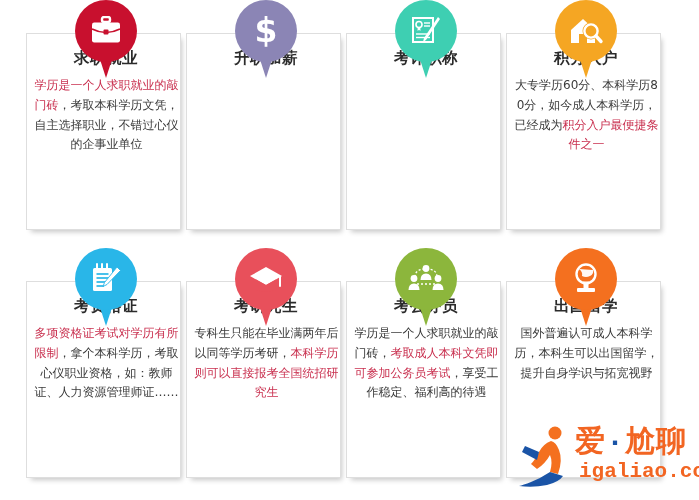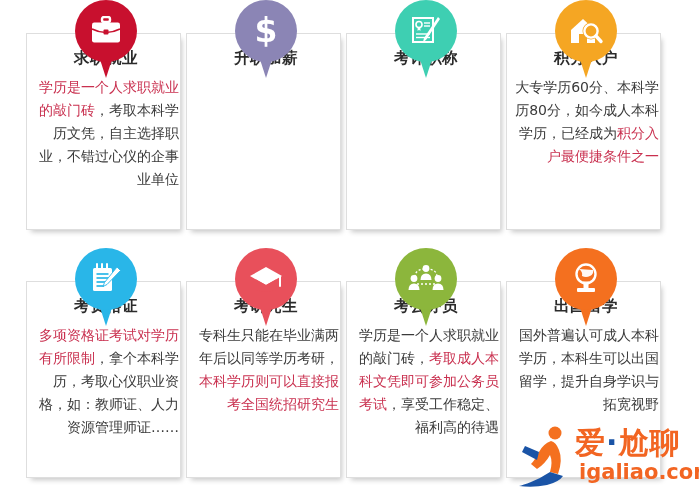--- a/index.html
+++ b/index.html
@@ -108,39 +108,40 @@
     color: #2b2b2b;
     letter-spacing: 0.5px;
     font-family: "DejaVu Sans", "Liberation Sans", sans-serif;
   }
 
   .card-body {
     position: absolute;
     top: 76px;
     left: 8px;
     right: 7px;
-    font-size: 14px;
+    font-size: 12px;
     line-height: 1.65;
     color: #3a3a3a;
-    text-align: right;
+    text-align: center;
     word-break: break-all;
   }
   .card-body .hl {
     color: #c9304f;
   }
 
   
   .watermark {
     position: absolute;
     right: 6px;
     bottom: 6px;
     width: 176px;
     height: 70px;
     z-index: 20;
     pointer-events: none;
+    font-family: Liberation Mono, monospace;
   }
   .wm-text {
     position: absolute;
     left: 58px;
     top: 2px;
     font-size: 30px;
     font-weight: bold;
     color: #f26522;
     letter-spacing: 1px;
     line-height: 34px;

